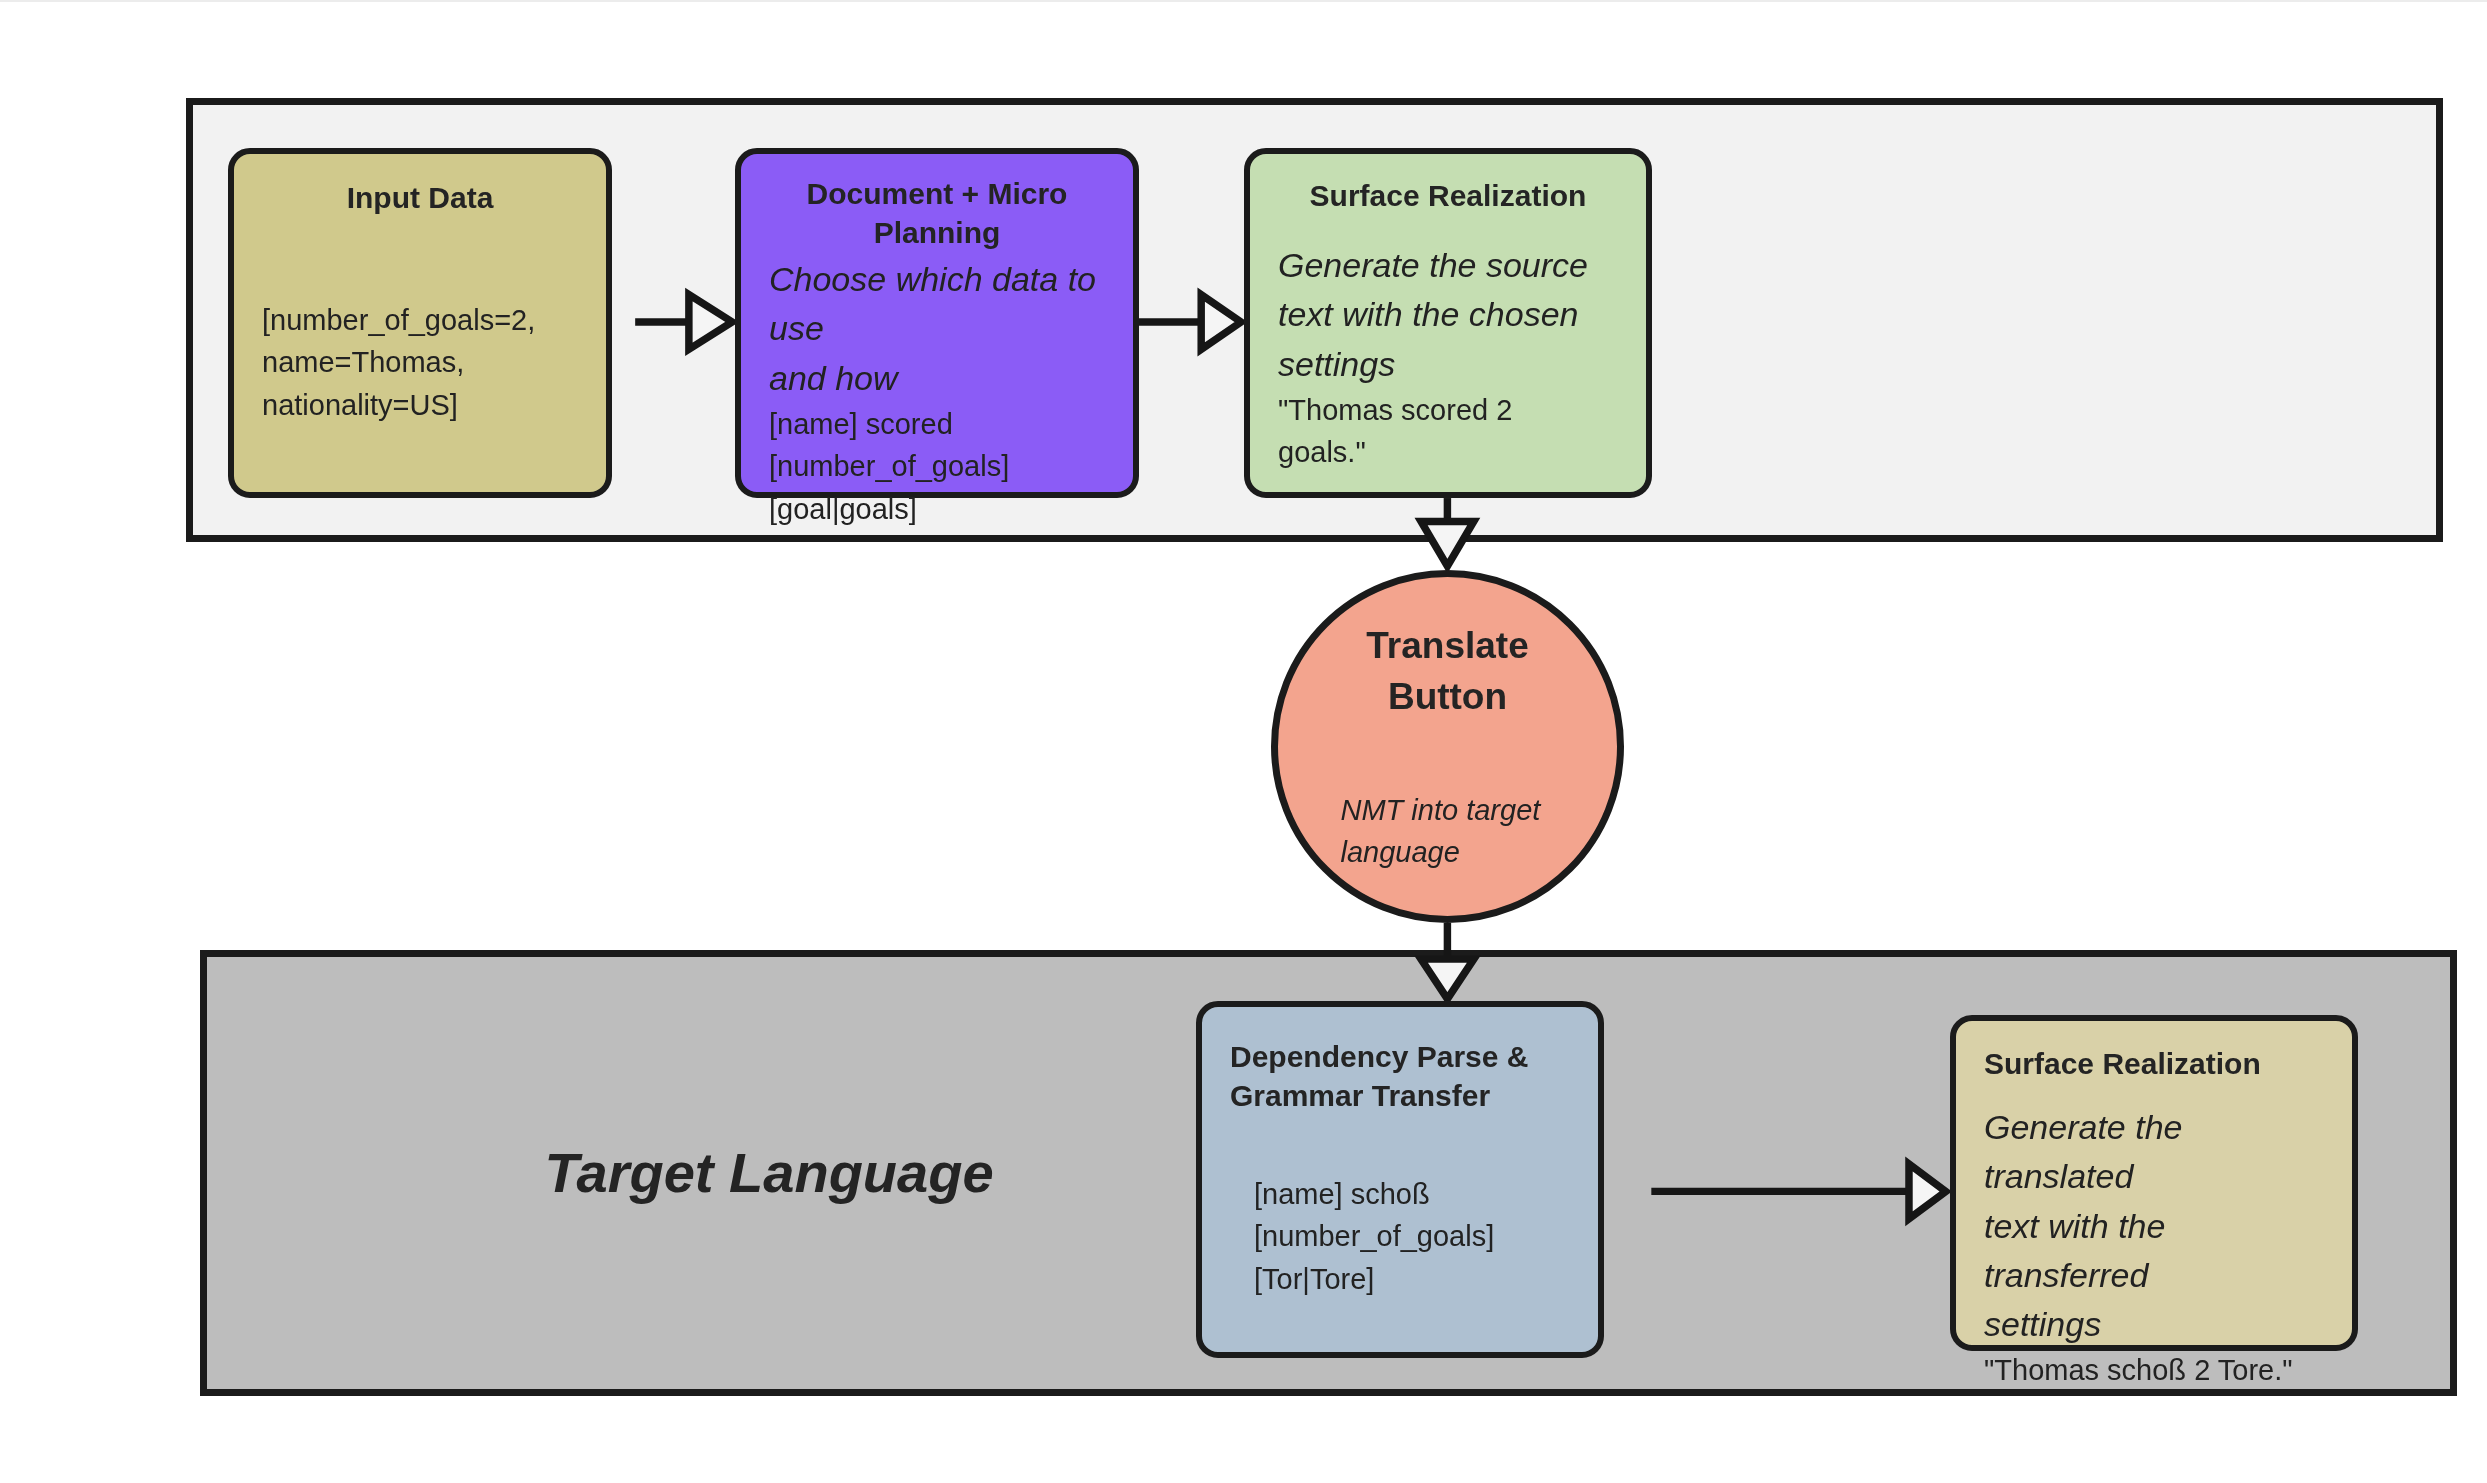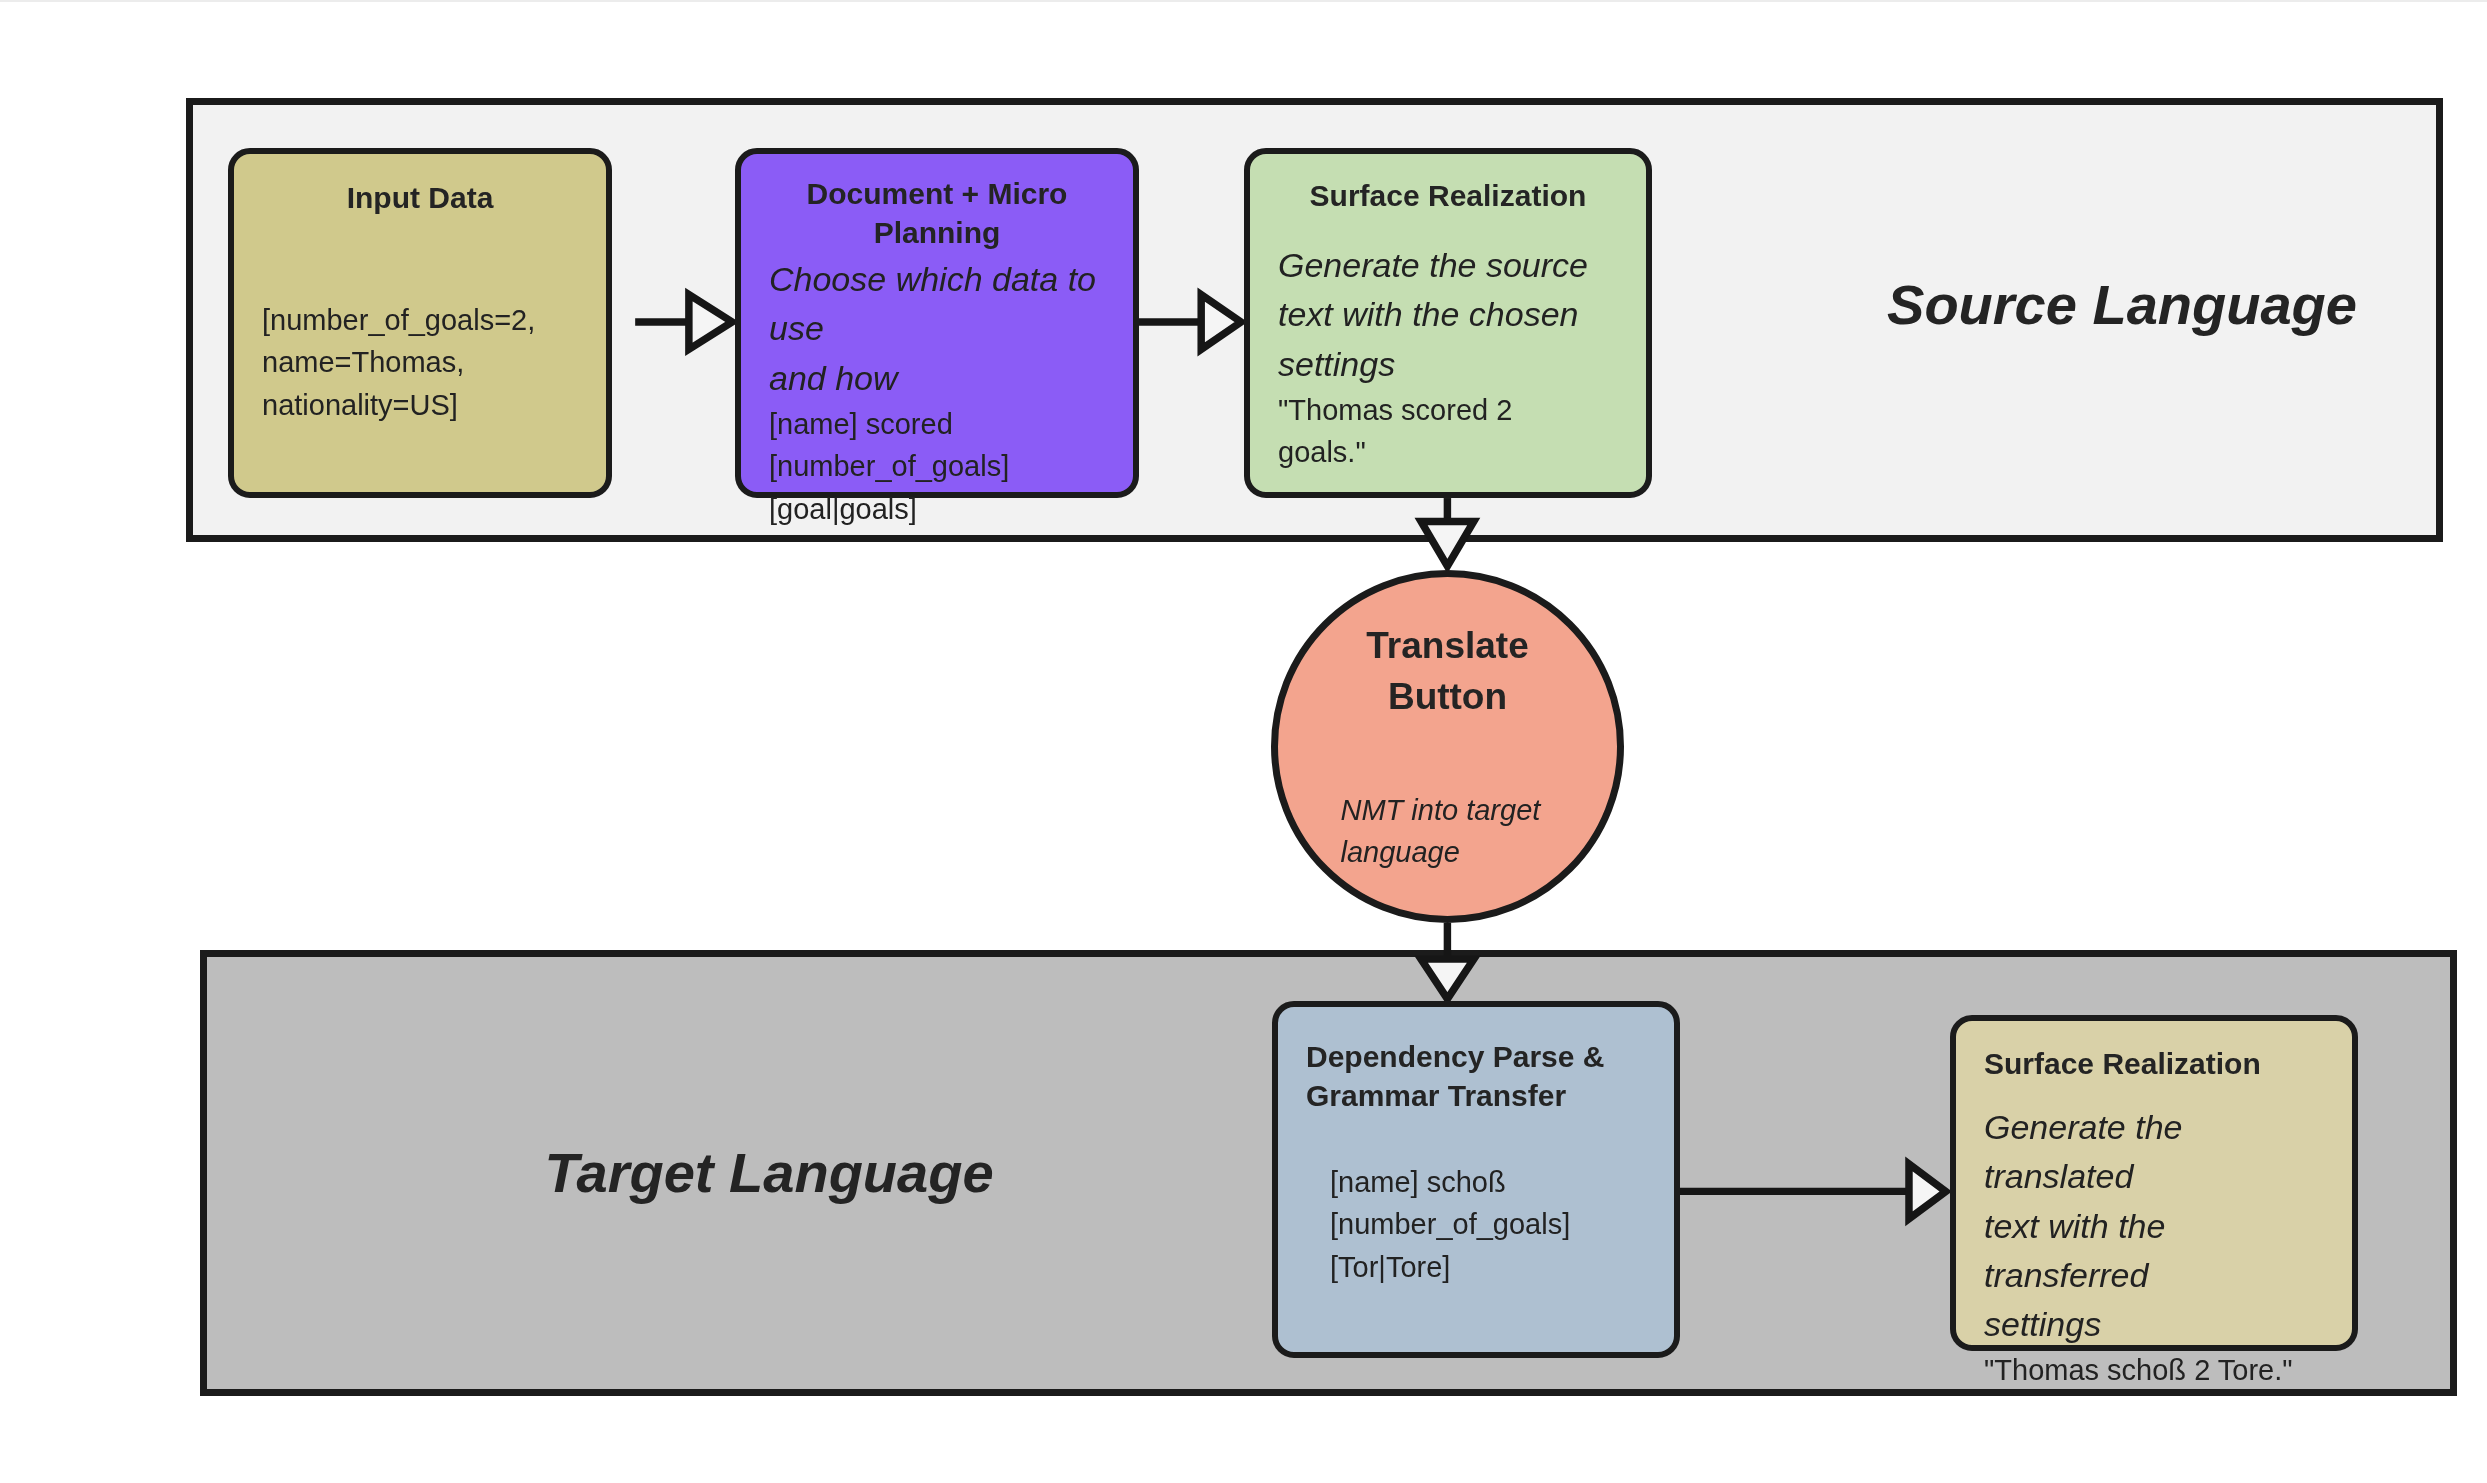--- a/index.html
+++ b/index.html
@@ -74,21 +74,21 @@
 
   .node.input-data   { left: 228px;  top: 148px; width: 384px; height: 350px; background: #d0c98c; }
   .node.input-data .node-body { margin-top: 82px; }
 
   .node.doc-planning { left: 735px; top: 148px; width: 404px; height: 350px; background: #8b5cf6; padding-top: 20px; }
   .node.doc-planning .node-desc { margin-top: 3px; }
 
   .node.src-realization { left: 1244px; top: 148px; width: 408px; height: 350px; background: #c5deb2; padding-top: 22px; }
   .node.src-realization .node-desc { margin-top: 26px; }
 
-  .node.dep-parse { left: 1272px; top: 1001px; width: 408px; height: 357px; background: #aec0d1; padding-top: 30px; }
+  .node.dep-parse { left: 1196px; top: 1001px; width: 408px; height: 357px; background: #aec0d1; padding-top: 30px; gap: 12px; }
   .node.dep-parse .node-body { margin-top: 46px; padding-left: 24px; }
 
   .node.tgt-realization { left: 1950px; top: 1015px; width: 408px; height: 336px; background: #d9d1a8; padding-top: 23px; }
   .node.tgt-realization .node-desc { margin-top: 20px; }
 
   .translate-circle {
     position: absolute;
     left: 1271px; top: 570px;
     width: 353px; height: 353px;
     background: #f3a48e;
@@ -130,21 +130,20 @@
   .arrow-head { stroke: #161616; stroke-width: 15; fill: #f5f5f5; stroke-linejoin: miter; }
 </style>
 </head>
 <body>
 
 <div class="canvas">
 
   <div class="top-edge"></div>
 
   <div class="section source"></div>
-  <div class="section-label source-label">Source Language</div>
 
   <div class="section target"></div>
   <div class="section-label target-label">Target Language</div>
 
   <svg class="arrow-layer" viewBox="0 0 5362 2983">
     <g>
       <path class="arrow-line" d="M1277,647 L1385,647"></path>
       <polygon class="arrow-head" points="1385,592 1385,702 1472,647"></polygon>
     </g>
     <g>

